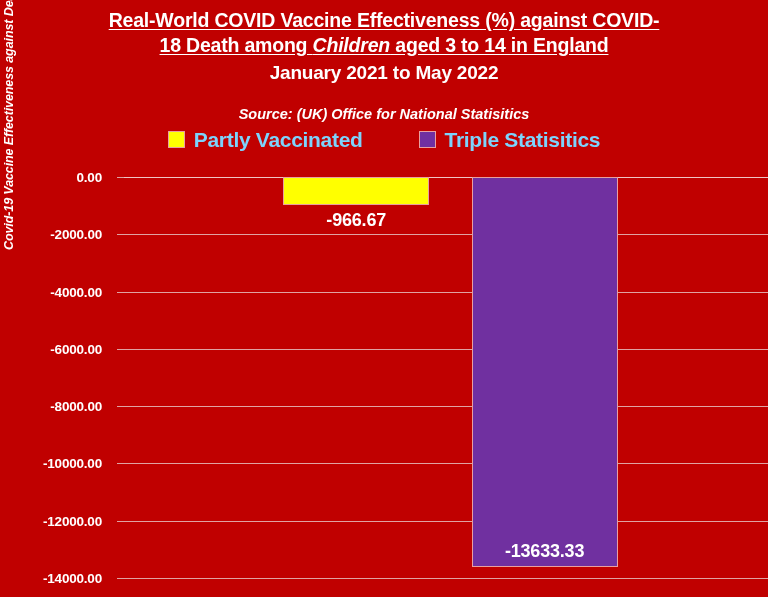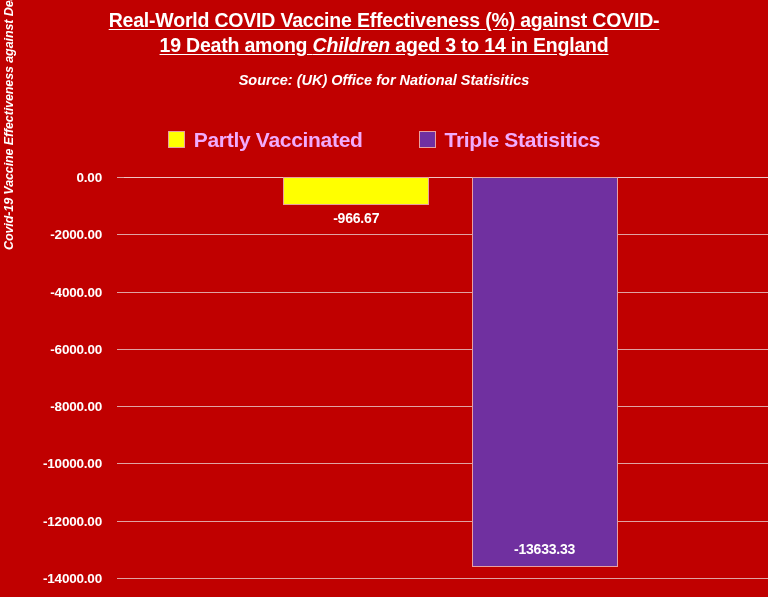--- a/index.html
+++ b/index.html
@@ -51,21 +51,21 @@
     line-height: 26px;
     letter-spacing: -0.2px;
     margin-top: 2px;
   }
   .source-line {
     color: #FFFFFF;
     font-size: 14.5px;
     font-style: italic;
     font-weight: bold;
     line-height: 21px;
-    margin-top: 12px;
+    margin-top: 18px;
   }
 
   
   .legend {
     position: absolute;
     top: 129px;
     left: 0;
     width: 768px;
     display: flex;
     justify-content: center;
@@ -77,21 +77,21 @@
     align-items: center;
     gap: 9px;
   }
   .legend-swatch {
     width: 17px;
     height: 17px;
     border: 1px solid #E8A0A0;
     box-sizing: border-box;
   }
   .legend-label {
-    color: #f0abfc;
+    color: #7dd3fc;
     font-size: 21px;
     font-weight: bold;
     letter-spacing: -0.3px;
     line-height: 21px;
   }
 
   
   .plot-area {
     position: absolute;
     left: 124px;
@@ -134,21 +134,21 @@
 
   
   .bar {
     position: absolute;
     box-sizing: border-box;
     border: 1px solid #E8A0A0;
   }
   .bar-value {
     position: absolute;
     color: #FFFFFF;
-    font-size: 14px;
+    font-size: 18px;
     font-weight: bold;
     letter-spacing: -0.2px;
     text-align: center;
     white-space: nowrap;
   }
 
   
   .axis-title {
     position: absolute;
     left: 2px;
@@ -164,21 +164,22 @@
     transform: rotate(-90deg) translateX(-100%);
   }
 </style>
 </head>
 <body>
 
 <div id="chart-root">
 
   <div class="title-block">
     <div class="title-line">Real-World COVID Vaccine Effectiveness (%) against COVID-</div>
-    <div class="title-line"><span>19 Death among </span><span class="ital">Children</span><span> aged 3 to 14 in England</span></div>
+    <div class="title-line"><span>18 Death among </span><span class="ital">Children</span><span> aged 3 to 14 in England</span></div>
+    <div class="subtitle-line">January 2021 to May 2022</div>
     <div class="source-line">Source: (UK) Office for National Statisitics</div>
   </div>
 
   <div class="legend">
     <div class="legend-item">
       <span class="legend-swatch" id="sw0" style="background: rgb(255, 255, 0);"></span>
       <span class="legend-label">Partly Vaccinated</span>
     </div>
     <div class="legend-item">
       <span class="legend-swatch" id="sw1" style="background: rgb(112, 48, 160);"></span>

